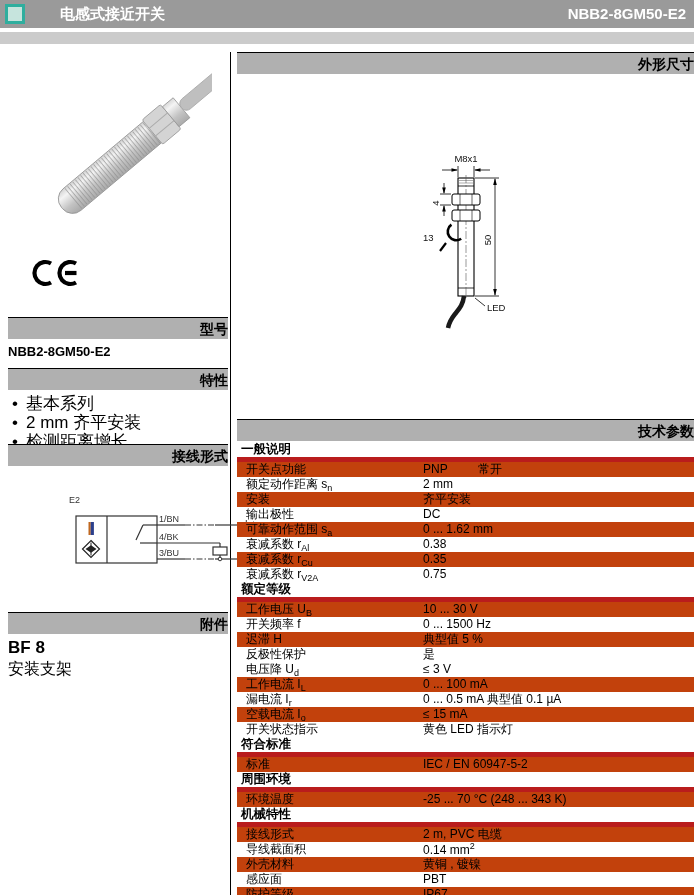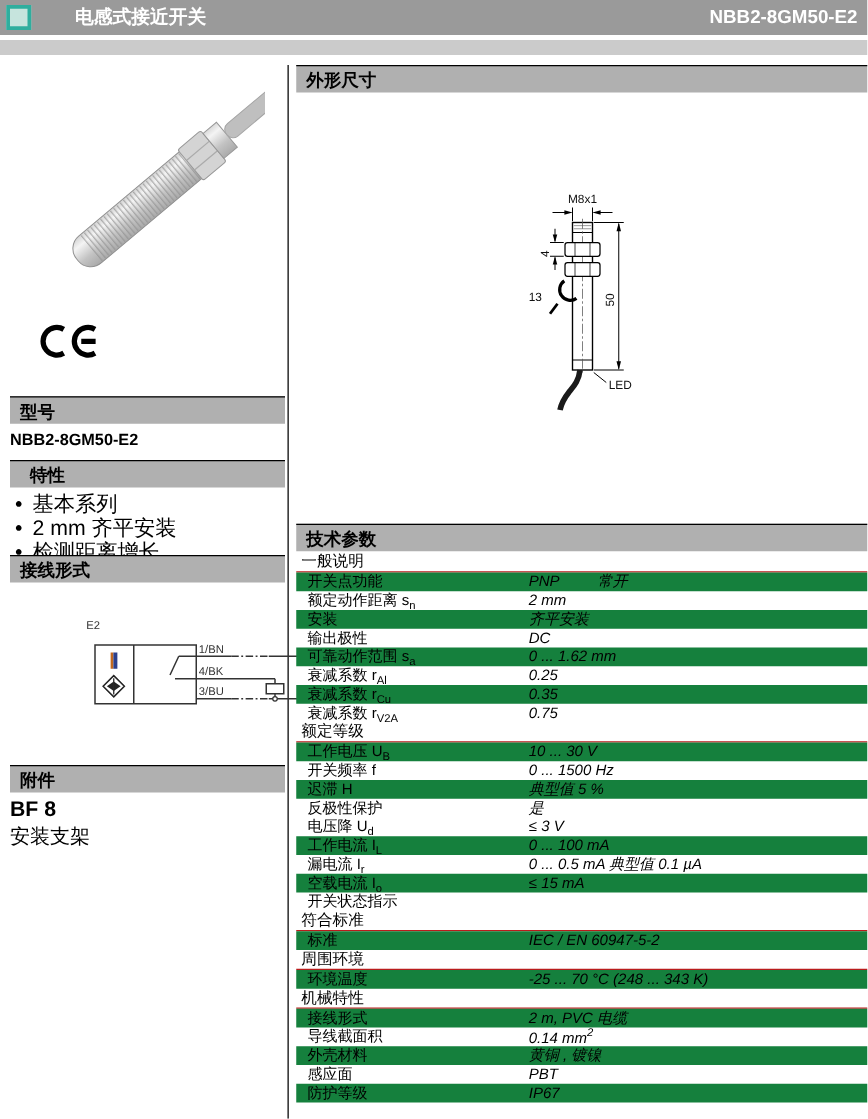--- a/index.html
+++ b/index.html
@@ -14,41 +14,41 @@
     background:#c6e4dd;border:3px solid #2fae9e;}
   .topbar-title{position:absolute;left:32px;top:0;height:28px;line-height:28px;
     font-size:15px;font-weight:bold;color:#fff;margin-left:28px;}
   .topbar-model{position:absolute;right:8px;top:0;height:28px;line-height:28px;
     font-size:15px;font-weight:bold;color:#fff;}
   .substrip{position:absolute;left:0;top:32px;width:694px;height:12px;background:#cbcbcb;}
   .divider{position:absolute;left:230px;top:52px;width:1px;height:843px;background:#000;}
 
   
   .section-bar{position:absolute;height:22px;background:#b0b0b0;border-top:1px solid #000;
-    font-size:14px;font-weight:bold;line-height:22px;padding-left:8px;box-sizing:border-box;}
+    font-size:14px;font-weight:bold;line-height:22px;padding-left:8px;box-sizing:border-box;text-align:right;}
   .bar-left{left:8px;width:220px;}
   .bar-right{left:237px;width:457px;}
 
   
   .model-value{position:absolute;left:8px;top:344px;font-size:13px;font-weight:bold;}
   .feature-list{position:absolute;left:8px;top:394px;margin:0;padding:0;list-style:none;
     font-size:17px;}
   .feature-list li{line-height:19px;padding-left:18px;position:relative;}
   .feature-list li::before{content:"•";position:absolute;left:4px;}
   .acc-name{position:absolute;left:8px;top:638px;font-size:17px;font-weight:bold;}
   .acc-desc{position:absolute;left:8px;top:659px;font-size:16px;}
 
   
   .tech-table{position:absolute;left:237px;top:442px;width:457px;font-size:12px;}
-  .group-heading{height:15px;line-height:15px;font-weight:normal;font-size:12.5px;
-    border-bottom:1px solid #b91c1c;padding-left:4px;}
+  .group-heading{height:15px;line-height:15px;font-weight:bold;font-size:12.5px;
+    border-bottom:5px solid #b91c1c;padding-left:4px;}
   .trow{display:flex;height:15px;line-height:15px;}
-  .trow.shade{background:#15803d;}
+  .trow.shade{background:#c2410c;}
   .tlabel{width:186px;box-sizing:border-box;padding-left:9px;white-space:nowrap;}
-  .tvalue{flex:1;white-space:nowrap;font-style:italic;}
+  .tvalue{flex:1;white-space:nowrap;}
   .tvalue .v1{display:inline-block;min-width:55px;}
   sub{font-size:9px;line-height:1;}
   sup{font-size:9px;line-height:1;}
 
   svg{position:absolute;overflow:hidden;}
   .schem-text{font-size:9px;fill:#333;}
   .dim-text{font-size:9.5px;fill:#111;}
 </style>
 </head>
 <body>
@@ -218,21 +218,21 @@
     <div class="trow">
       <div class="tlabel"><span>输出极性</span></div>
       <div class="tvalue"><span>DC</span></div>
     </div>
     <div class="trow shade">
       <div class="tlabel"><span>可靠动作范围 s</span><sub>a</sub></div>
       <div class="tvalue"><span>0 ... 1.62 mm</span></div>
     </div>
     <div class="trow">
       <div class="tlabel"><span>衰减系数 r</span><sub>Al</sub></div>
-      <div class="tvalue"><span>0.25</span></div>
+      <div class="tvalue"><span>0.38</span></div>
     </div>
     <div class="trow shade">
       <div class="tlabel"><span>衰减系数 r</span><sub>Cu</sub></div>
       <div class="tvalue"><span>0.35</span></div>
     </div>
     <div class="trow">
       <div class="tlabel"><span>衰减系数 r</span><sub>V2A</sub></div>
       <div class="tvalue"><span>0.75</span></div>
     </div>
     <div class="group-heading">额定等级</div>
@@ -263,20 +263,21 @@
     <div class="trow">
       <div class="tlabel"><span>漏电流 I</span><sub>r</sub></div>
       <div class="tvalue"><span>0 ... 0.5 mA 典型值 0.1 µA</span></div>
     </div>
     <div class="trow shade">
       <div class="tlabel"><span>空载电流 I</span><sub>o</sub></div>
       <div class="tvalue"><span>≤ 15 mA</span></div>
     </div>
     <div class="trow">
       <div class="tlabel"><span>开关状态指示</span></div>
+      <div class="tvalue"><span>黄色 LED 指示灯</span></div>
     </div>
     <div class="group-heading">符合标准</div>
     <div class="trow shade">
       <div class="tlabel"><span>标准</span></div>
       <div class="tvalue"><span>IEC / EN 60947-5-2</span></div>
     </div>
     <div class="group-heading">周围环境</div>
     <div class="trow shade">
       <div class="tlabel"><span>环境温度</span></div>
       <div class="tvalue"><span>-25 ... 70 °C (248 ... 343 K)</span></div>

